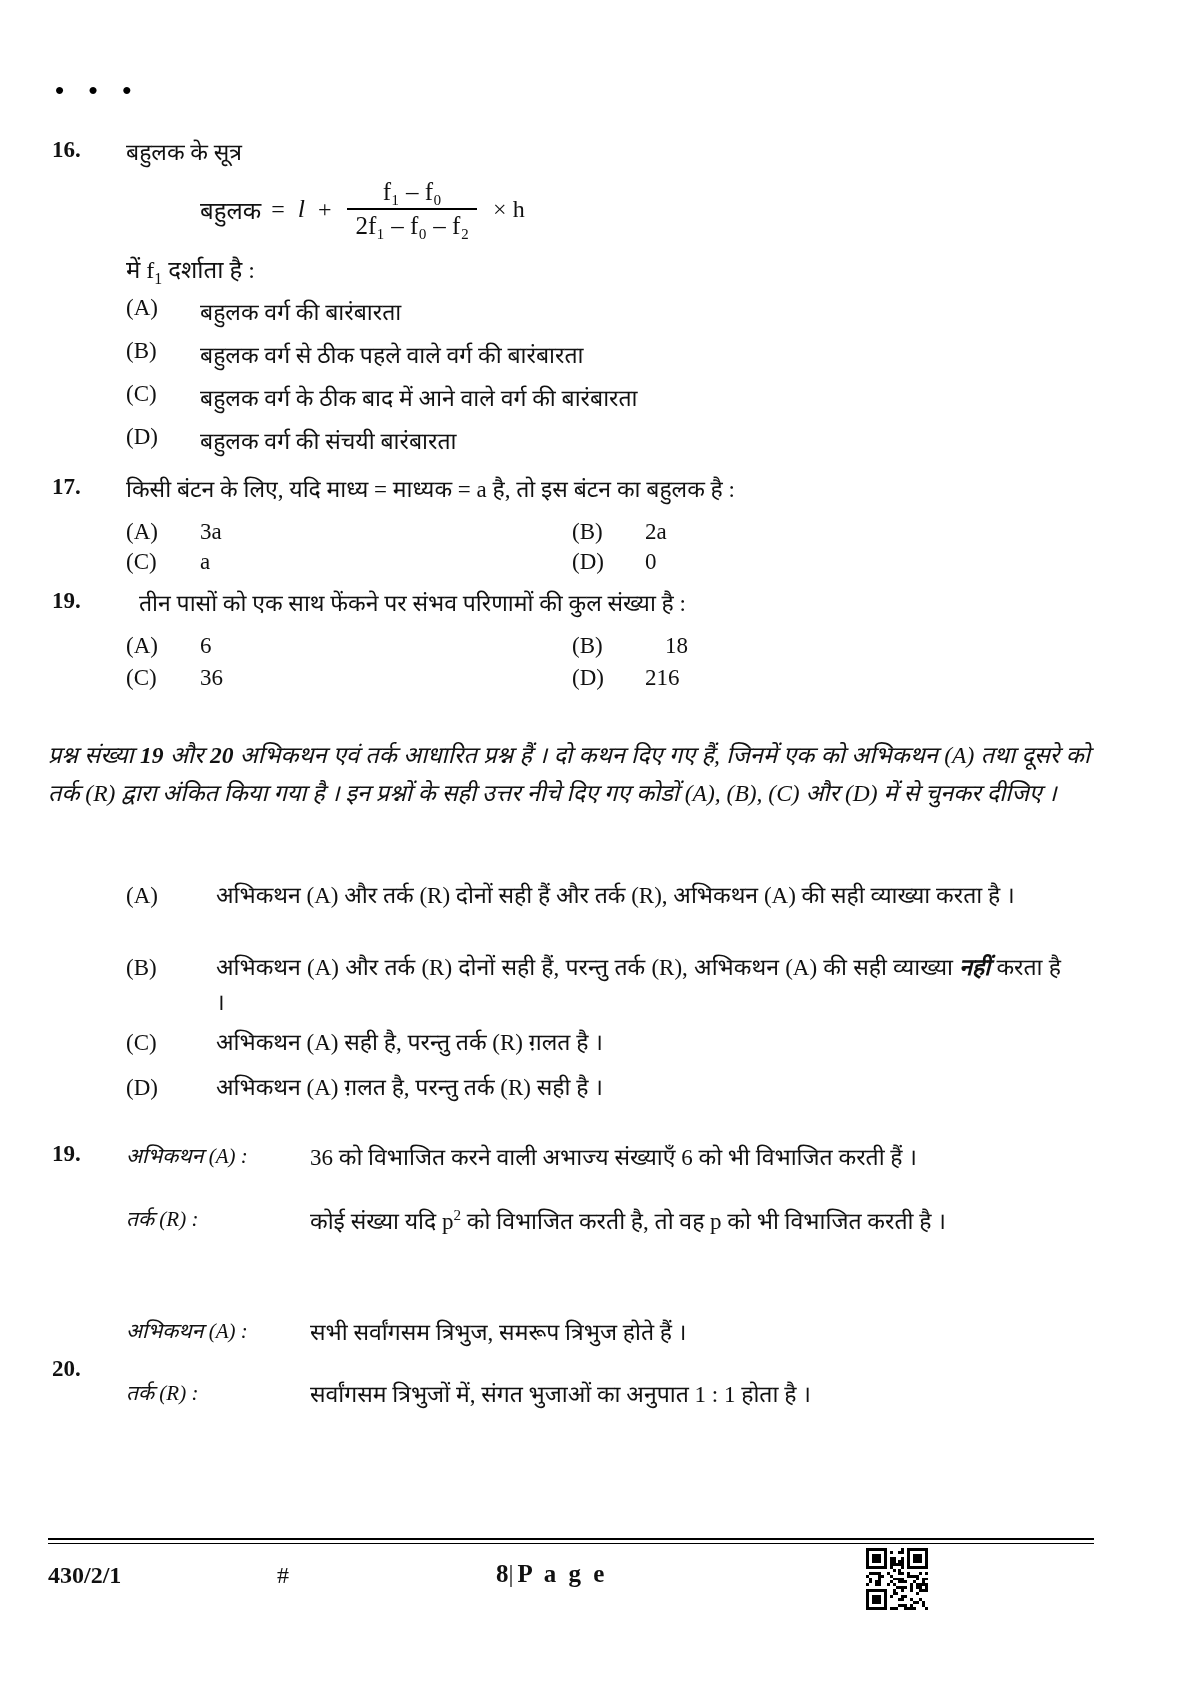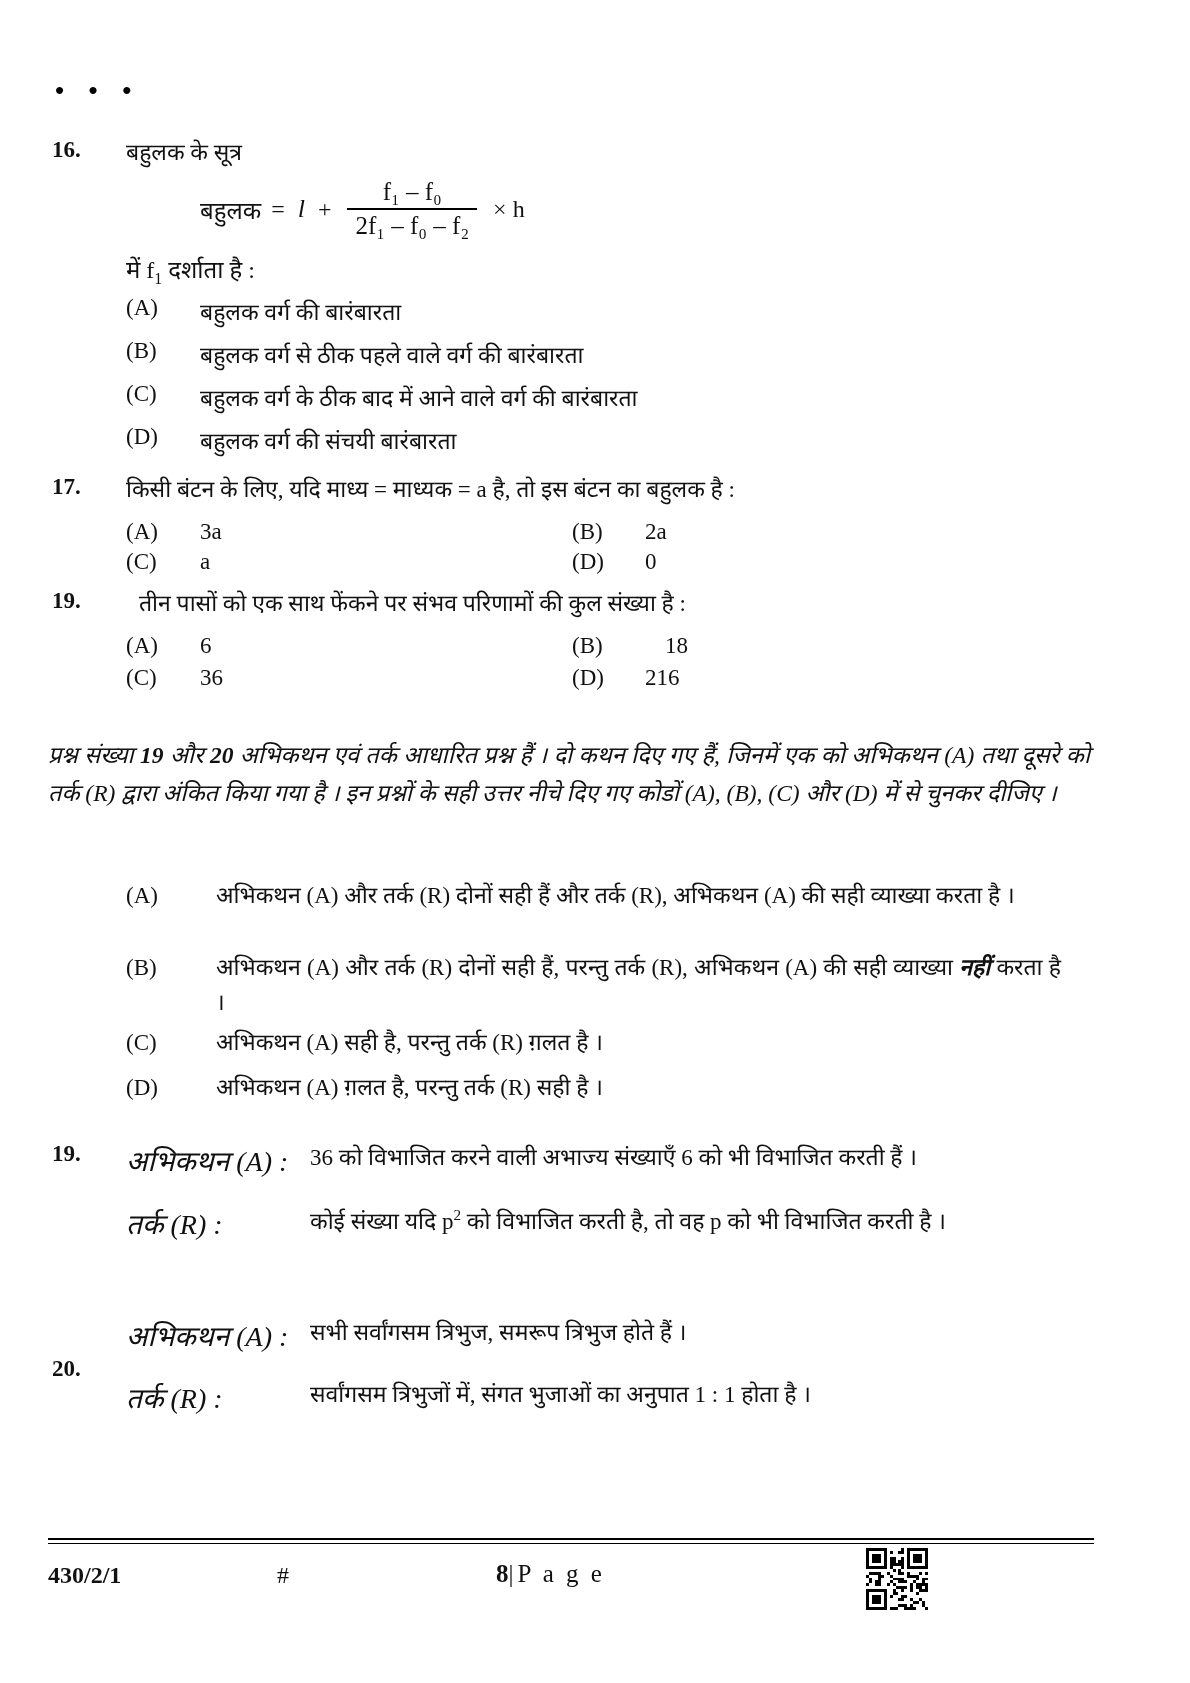--- a/index.html
+++ b/index.html
@@ -114,21 +114,21 @@
     line-height: 1.5;
   }
   .arcode .lbl { position: absolute; left: 0; top: 0; }
   .arcode .body { margin-left: 90px; text-align: justify; }
   .arcode .body b { font-weight: 700; font-style: italic; }
 
   
   .arlabel {
     position: absolute;
     font-style: italic;
-    font-size: 28px;
+    font-size: 21px;
   }
   .arbody {
     position: absolute;
     font-size: 23px;
     line-height: 1.5;
   }
 
   
   .footline {
     position: absolute;
@@ -157,21 +157,21 @@
     top: 1562px;
     font-size: 24px;
   }
   .footer-page {
     position: absolute;
     left: 496px;
     top: 1560px;
     font-size: 25px;
   }
   .footer-page .pgnum { font-weight: 700; }
-  .footer-page .pglabel { letter-spacing: 3px; padding-left: 4px; }
+  .footer-page .pglabel { letter-spacing: 3px; padding-left: 4px; font-weight: bold; }
   .qr {
     position: absolute;
     left: 866px;
     top: 1548px;
     width: 62px;
     height: 62px;
   }
 </style>
 </head>
 <body>

